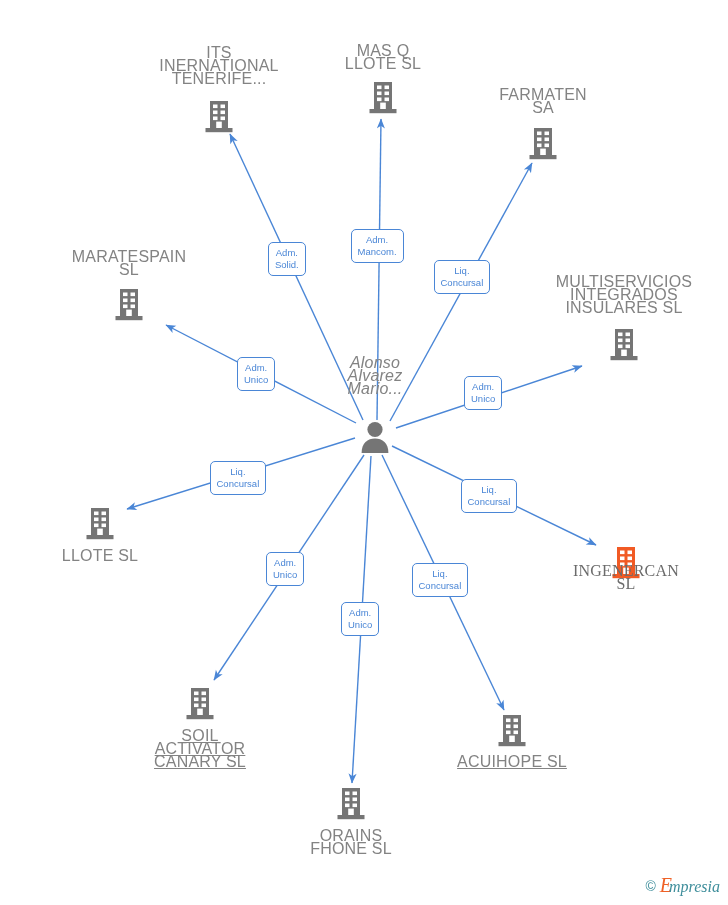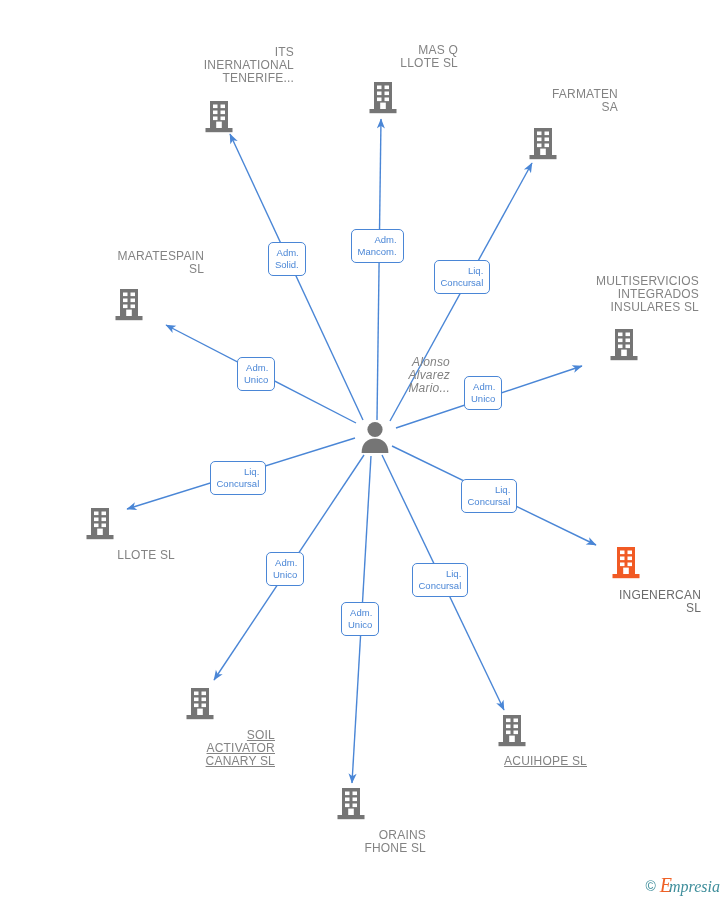--- a/index.html
+++ b/index.html
@@ -27,23 +27,23 @@
     width: 728px;
     height: 905px;
   }
   .edge-line {
     stroke: #4A86D6;
     stroke-width: 1.4;
     fill: none;
   }
   .node-label {
     position: absolute;
-    text-align: right;
+    text-align: center;
     color: #838383;
-    font-size: 12px;
+    font-size: 16px;
     line-height: 13.2px;
     font-family: "Liberation Sans", sans-serif;
     letter-spacing: 0.2px;
     white-space: pre-line;
     pointer-events: none;
   }
   .node-label.highlight {
     color: #6b6b6b;
   }
   .node-icon {
@@ -52,21 +52,21 @@
   .edge-label {
     position: absolute;
     box-sizing: border-box;
     border: 1.2px solid #4A86D6;
     border-radius: 5px;
     background: #ffffff;
     color: #4A86D6;
     font-size: 9.5px;
     line-height: 12px;
     font-family: "Liberation Sans", sans-serif;
-    text-align: right;
+    text-align: center;
     padding: 4px 6px 4px 6px;
     white-space: pre-line;
   }
   .watermark {
     position: absolute;
     right: 8px;
     bottom: 8px;
     display: flex;
     align-items: center;
     gap: 4px;
@@ -201,21 +201,21 @@
           <rect x="6" y="1" width="18" height="27" fill="#F15A24"></rect>
           <rect x="1.5" y="28" width="27" height="4.2" fill="#F15A24"></rect>
           <rect x="9" y="4.5" width="4.5" height="3.6" fill="#fff"></rect>
           <rect x="16.5" y="4.5" width="4.5" height="3.6" fill="#fff"></rect>
           <rect x="9" y="10.5" width="4.5" height="3.6" fill="#fff"></rect>
           <rect x="16.5" y="10.5" width="4.5" height="3.6" fill="#fff"></rect>
           <rect x="9" y="16.5" width="4.5" height="3.6" fill="#fff"></rect>
           <rect x="16.5" y="16.5" width="4.5" height="3.6" fill="#fff"></rect>
           <rect x="12.2" y="21.6" width="5.6" height="6.4" fill="#fff"></rect>
         </svg></div>
-      <div class="node-label highlight" style="width: 150px; left: 551px; top: 589px;">INGENERCAN
+      <div class="node-label highlight" style="width: 150px; left: 551px; top: 564px; font-family: Liberation Serif, serif;">INGENERCAN
 SL</div>
       <div class="node-icon" style="left: 185px; top: 687px;"><svg width="30" height="34" viewBox="0 0 30 34" xmlns="http://www.w3.org/2000/svg">
           <rect x="6" y="1" width="18" height="27" fill="#757575"></rect>
           <rect x="1.5" y="28" width="27" height="4.2" fill="#757575"></rect>
           <rect x="9" y="4.5" width="4.5" height="3.6" fill="#fff"></rect>
           <rect x="16.5" y="4.5" width="4.5" height="3.6" fill="#fff"></rect>
           <rect x="9" y="10.5" width="4.5" height="3.6" fill="#fff"></rect>
           <rect x="16.5" y="10.5" width="4.5" height="3.6" fill="#fff"></rect>
           <rect x="9" y="16.5" width="4.5" height="3.6" fill="#fff"></rect>
           <rect x="16.5" y="16.5" width="4.5" height="3.6" fill="#fff"></rect>

